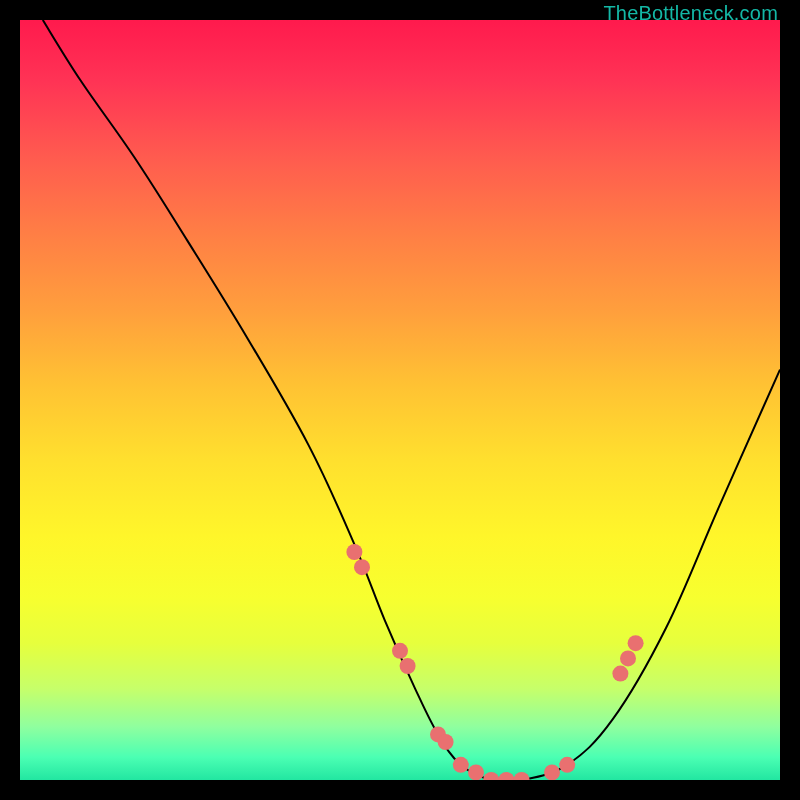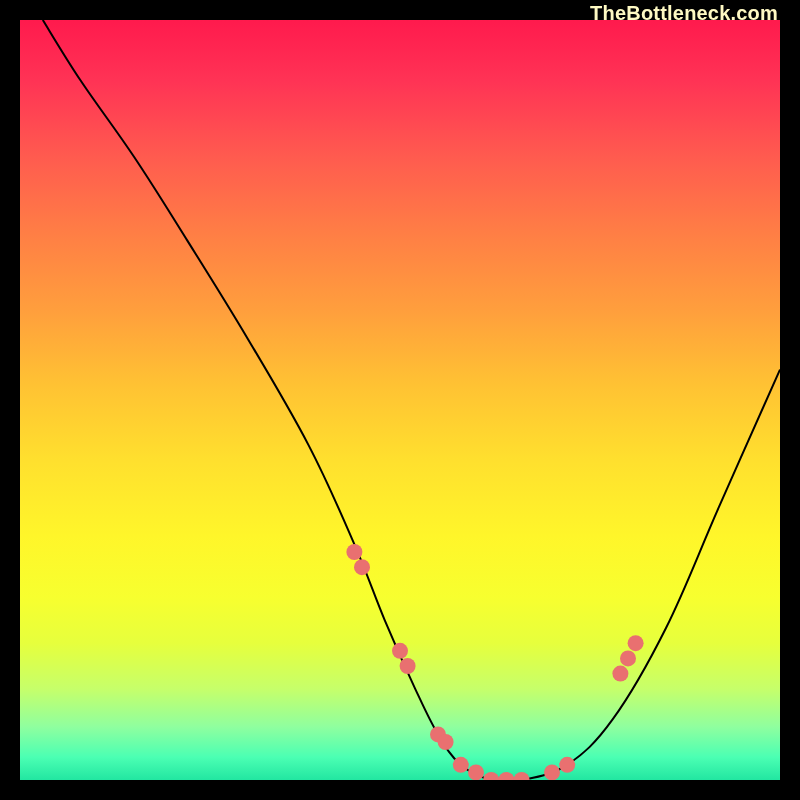--- a/index.html
+++ b/index.html
@@ -37,23 +37,23 @@
       #c6ff6a 88%,
       #8fff9f 93%,
       #4bffb3 97%,
       #22e6a1 100%
     );
   }
   .watermark {
     position: absolute;
     top: 2px;
     right: 22px;
-    color: #fef9c3;
+    color: #14b8a6;
     font-size: 20px;
-    font-weight: 700;
+    font-weight: 400;
     letter-spacing: 0.2px;
   }
   svg.curve {
     position: absolute;
     left: 0;
     top: 0;
     width: 760px;
     height: 760px;
   }
 </style>

